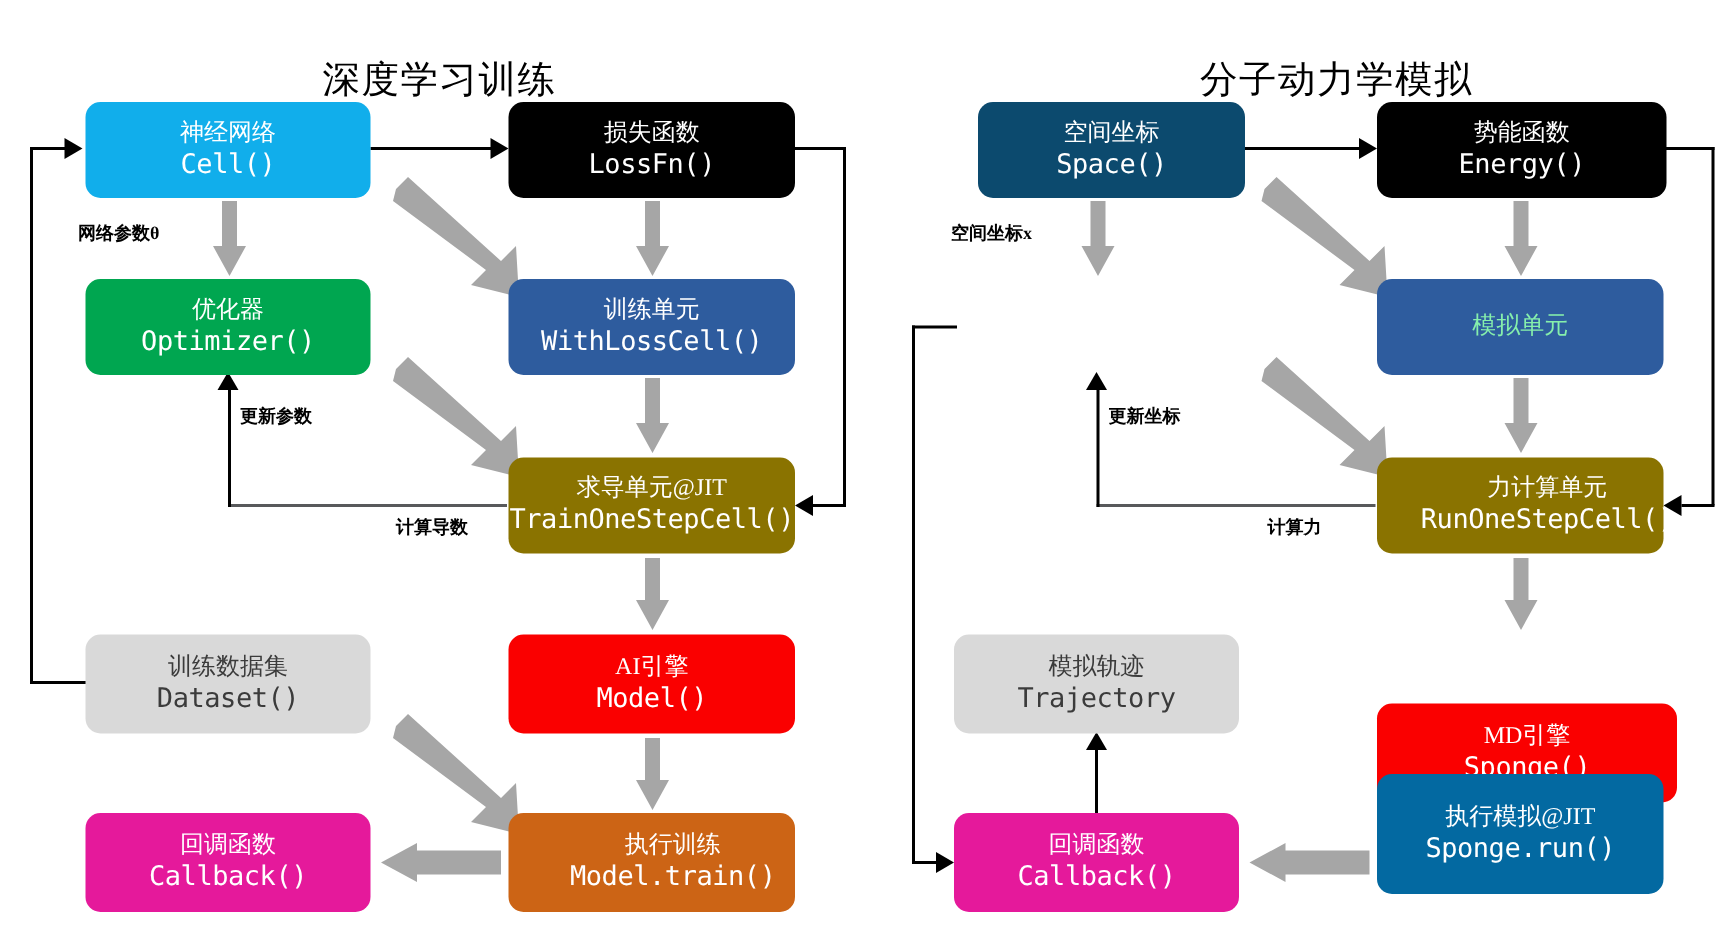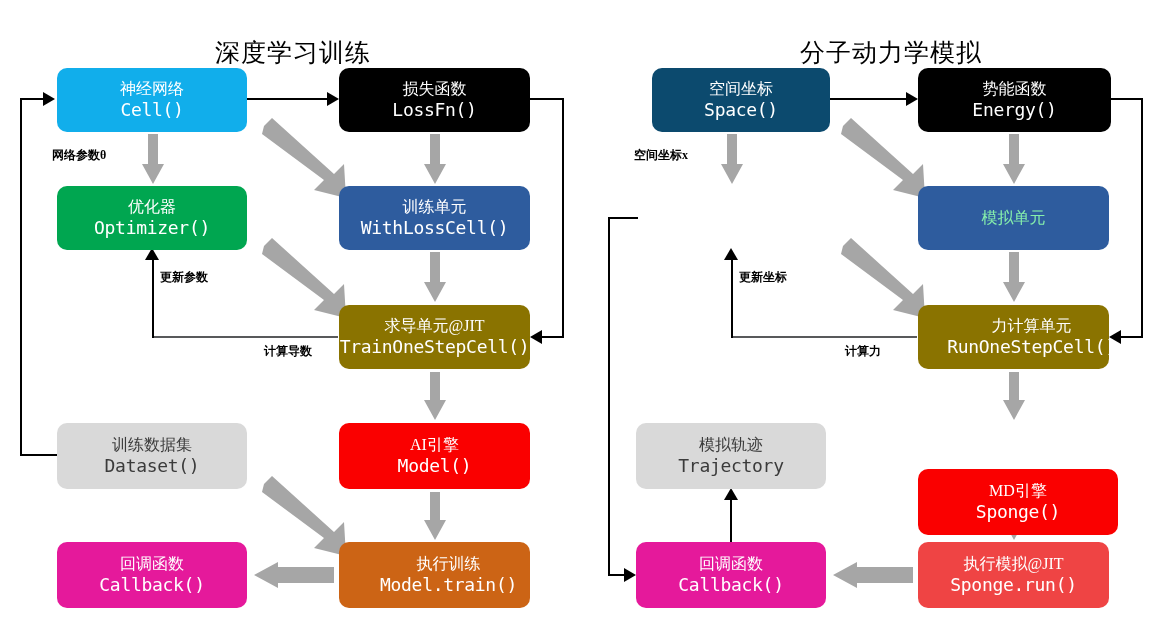--- a/index.html
+++ b/index.html
@@ -284,21 +284,21 @@
     <span class="en">Trajectory</span>
   </div>
   <div class="node" style="left:918px; top:423px; width:200px; height:66px; background:#fa0000; color:#ffffff;margin-top:46px;">
     <span class="cn">MD引擎</span>
     <span class="en">Sponge()</span>
   </div>
   <div class="node" style="left:636px; top:542px; width:190px; height:66px; background:#e5199b; color:#ffffff;">
     <span class="cn">回调函数</span>
     <span class="en">Callback()</span>
   </div>
-  <div class="node" style="left:918px; top:542px; width:191px; height:66px; background:#ef4444; color:#ffffff;">
+  <div class="node" style="left:918px; top:516px; width:191px; height:80px; background:#0369a1; color:#ffffff;">
     <span class="cn">执行模拟@JIT</span>
     <span class="en">Sponge.run()</span>
   </div>
 
   <div class="edge-label" style="left:634px; top:147px;">空间坐标x</div>
   <div class="edge-label" style="left:739px; top:269px;">更新坐标</div>
   <div class="edge-label" style="left:845px; top:343px;">计算力</div>
 
 </div>
 

